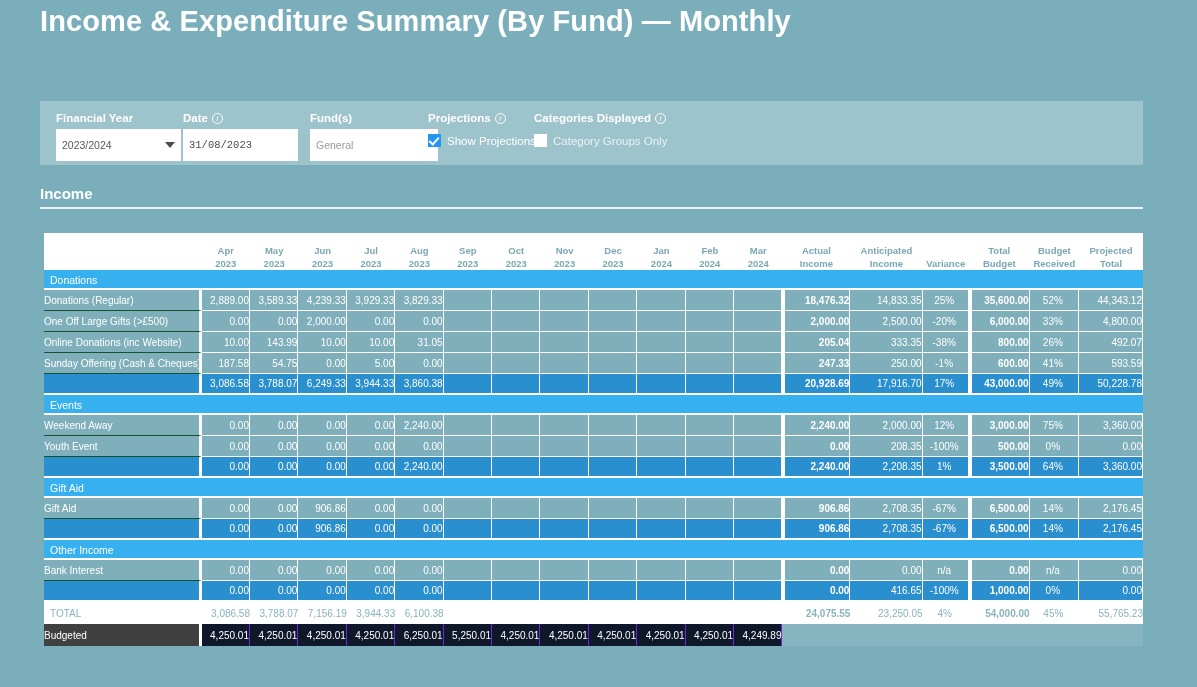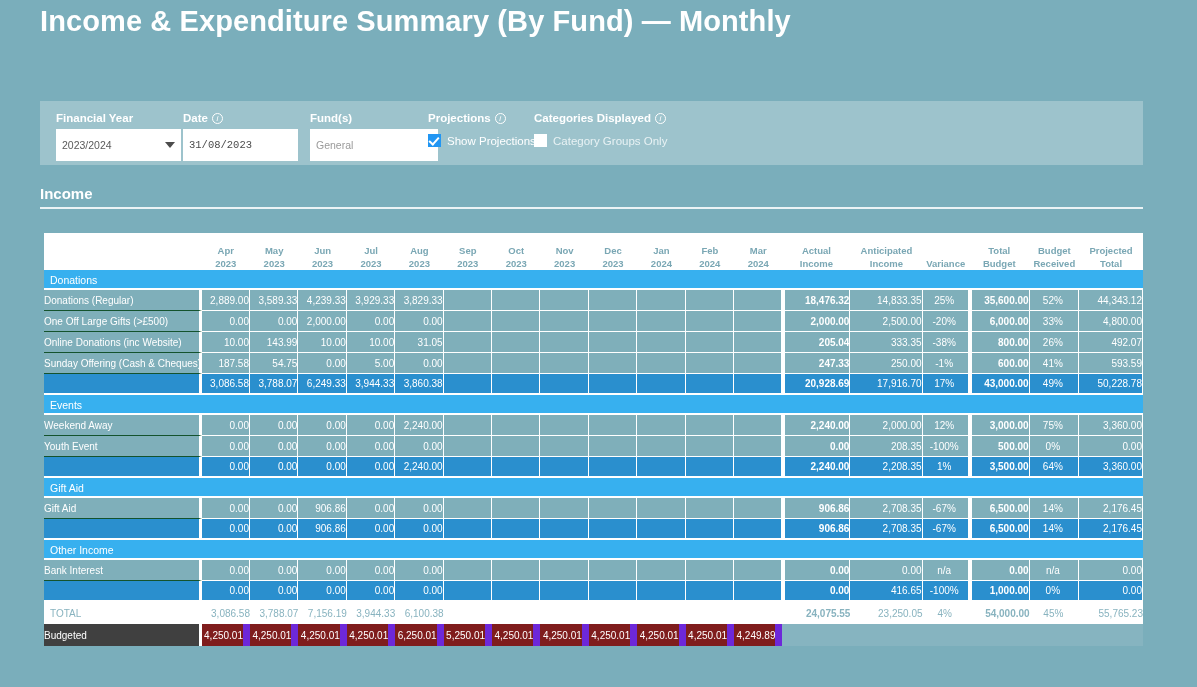--- a/index.html
+++ b/index.html
@@ -118,22 +118,22 @@
   tr.subtot td.lbl { background: #2a8fce; }
 
   tr.total td {
     background: #ffffff; color: #88b3bf; font-size: 10px;
     height: 22px; border: none;
   }
   tr.total td.lbl { color: #88b3bf; background:#ffffff; border-right:none; padding-left:6px; text-align:left;}
   tr.total td.num { background: #ffffff; color: #88b3bf; border-right: none; }
 
   tr.budg td {
-    background: #7f1d1d; color: #ffffff; font-size: 10px;
-    height: 22px; border-bottom: none; border-right: 7px solid #6d28d9;
+    background: #0f172a; color: #ffffff; font-size: 10px;
+    height: 22px; border-bottom: none; border-right: 1px solid #6d28d9;
   }
   tr.budg td.lbl { background: #404040; border-right: 3px solid #ffffff; }
   tr.budg td.empty { background: #86b4c0; border-right: none; }
 </style>
 </head>
 <body>
 
 <div class="page">
 
   <div class="title">Income &amp; Expenditure Summary (By Fund) — Monthly</div>

